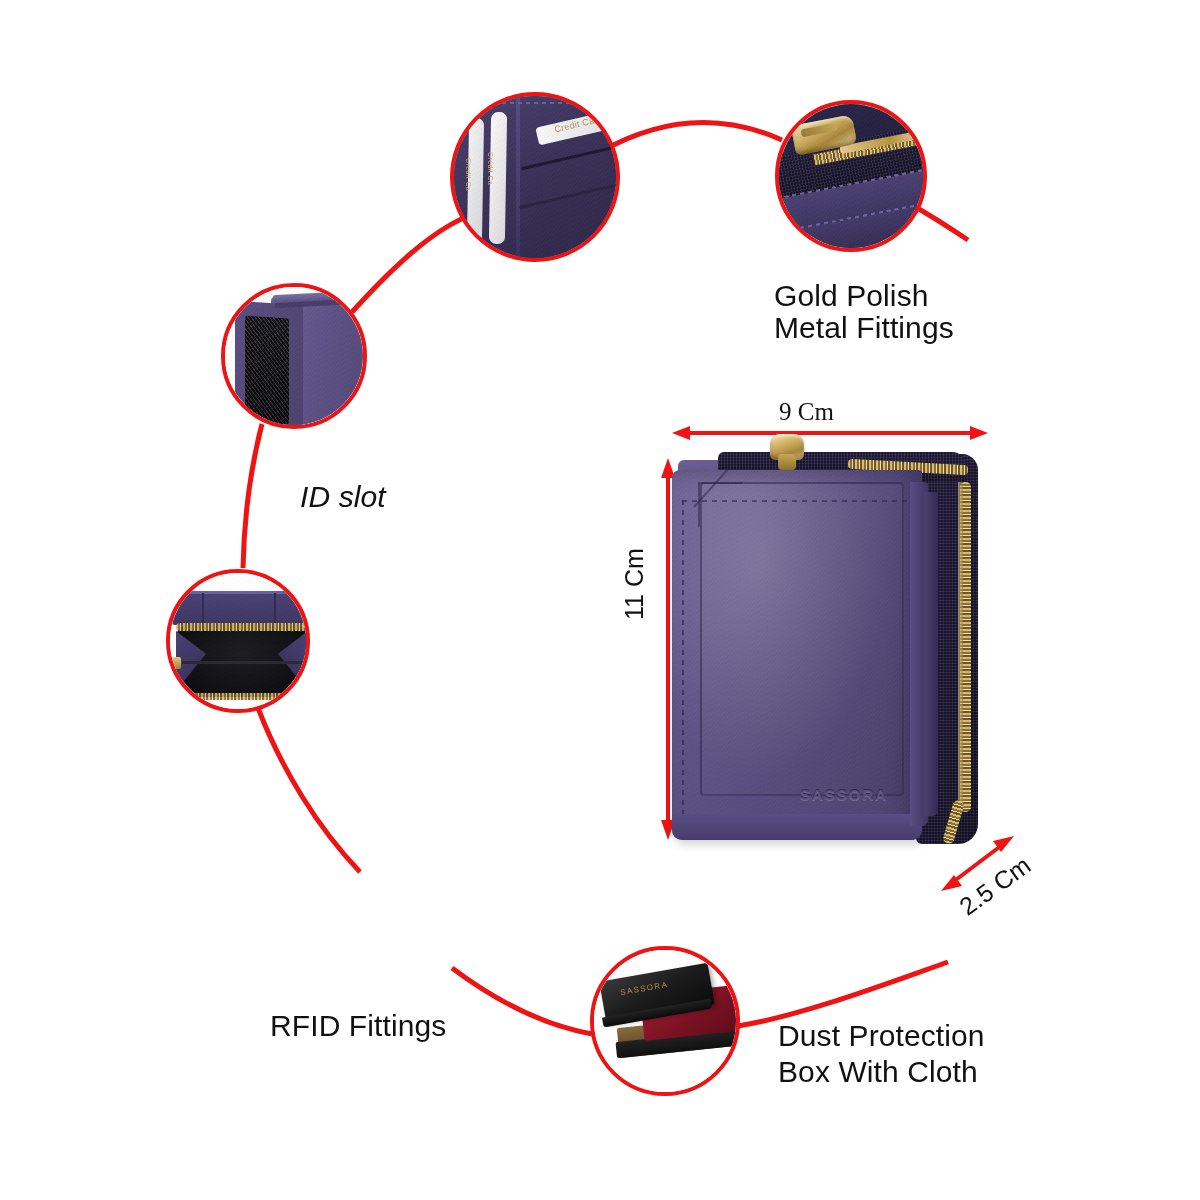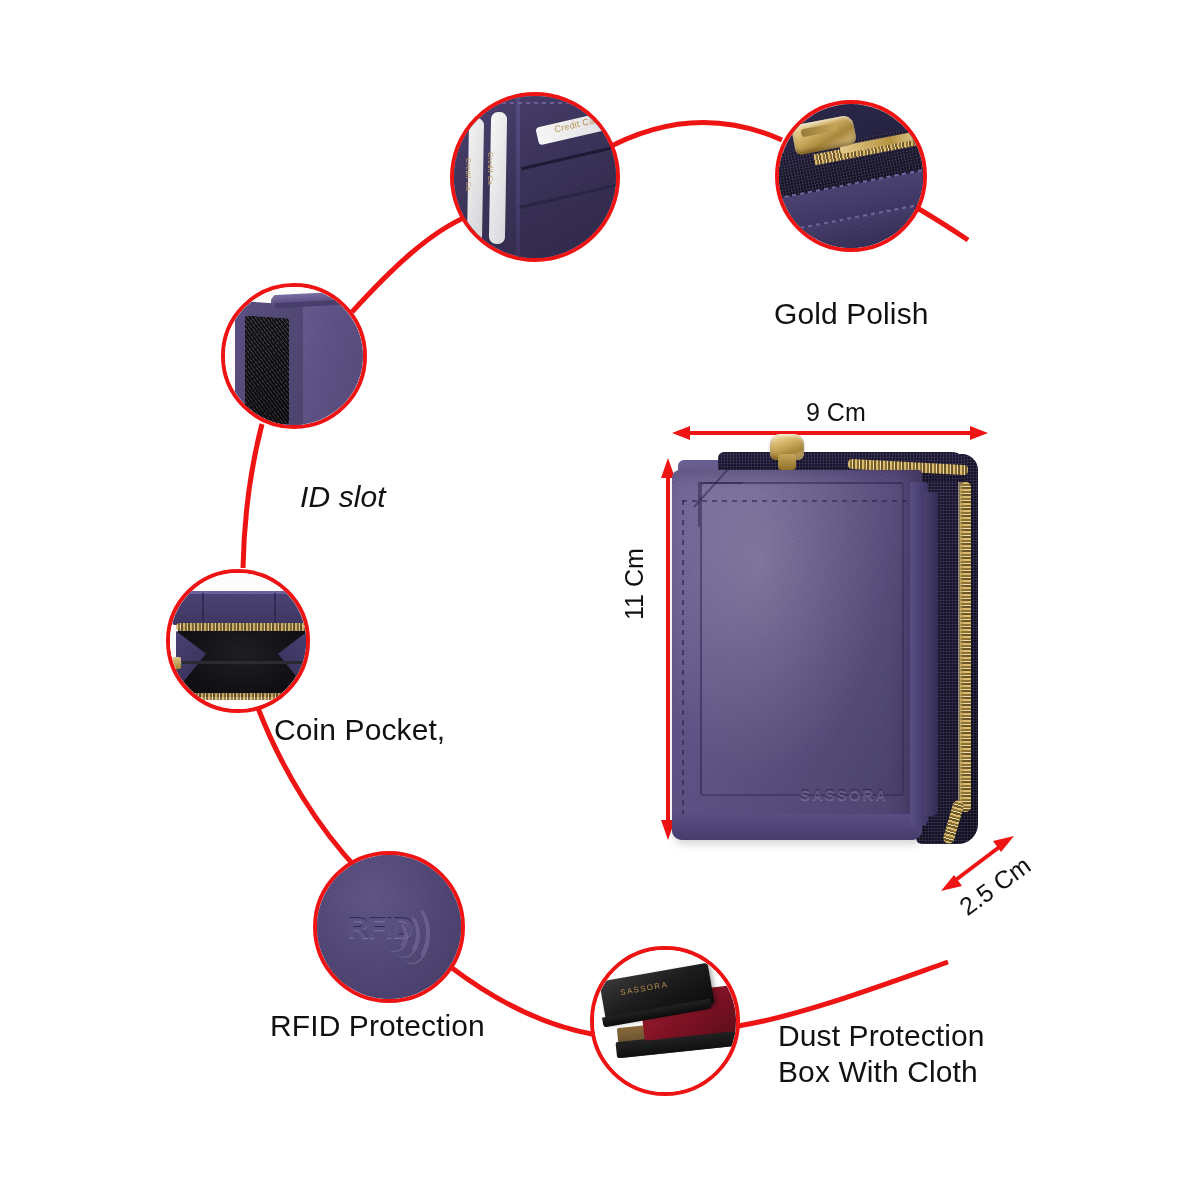--- a/index.html
+++ b/index.html
@@ -130,21 +130,22 @@
                   background:linear-gradient(180deg,#4a4173,#3b3460);"></div>
       <div style="position:absolute;left:-12px;top:76px;width:200px;height:2px;transform:rotate(-11deg);
                   background:repeating-linear-gradient(90deg,#6e64a0 0 4px,transparent 4px 8px);"></div>
       <div style="position:absolute;left:-12px;top:112px;width:200px;height:34px;transform:rotate(-11deg);
                   background:linear-gradient(180deg,#433b69,#332c54);"></div>
       <div style="position:absolute;left:-12px;top:110px;width:200px;height:2px;transform:rotate(-11deg);
                   background:repeating-linear-gradient(90deg,#6e64a0 0 4px,transparent 4px 8px);"></div>
       <div class="grain"></div>
     </div>
   </div>
-  <div class="label" style="left:774px;top:278px;margin-top:18px;">Gold Polish</div>
+  <div class="label" style="left:774px;top:278px;">Gold Polish</div>
+  <div class="label" style="left:774px;top:310px;">Metal Fittings</div>
 
   <div class="callout" style="left:221px;top:283px;width:146px;height:146px;">
     <div class="photo">
       <div style="position:absolute;inset:0;background:#ffffff;"></div>
 
       <div style="position:absolute;left:46px;top:10px;width:92px;height:132px;
                   background:linear-gradient(105deg,#6d6195 0%,#5e5287 50%,#544978 100%);
                   border-radius:4px 6px 10px 4px;"></div>
 
       <div style="position:absolute;left:10px;top:16px;width:68px;height:128px;
@@ -190,46 +191,22 @@
                   background:linear-gradient(225deg,#4a4073,#342d55);
                   clip-path:polygon(100% 0,0 38%,100% 100%);"></div>
 
       <div style="position:absolute;left:12px;top:88px;width:120px;height:3px;background:#2a2a33;"></div>
 
       <div style="position:absolute;left:2px;top:84px;width:9px;height:12px;border-radius:2px;
                   background:linear-gradient(180deg,#e3c98c,#a5842f);"></div>
       <div class="grain" style="opacity:.2;"></div>
     </div>
   </div>
-  <div class="label" style="left:274px;top:712px;">Coin Pocket,</div>
-
-  <div class="callout" style="left:313px;top:851px;width:152px;height:152px;">
-    <div class="photo leather-purple">
-      <div style="position:absolute;inset:0;
-                  background:radial-gradient(ellipse at 38% 30%, #5f5588 0%, #4e4473 60%, #433a66 100%);"></div>
-
-      <div style="position:absolute;left:30px;top:56px;font-size:30px;font-weight:bold;
-                  letter-spacing:-1px;color:rgba(90,80,130,.95);
-                  text-shadow:0 1px 0 rgba(255,255,255,.22), 0 -1px 0 rgba(20,15,45,.55);">RFID</div>
-
-      <div style="position:absolute;left:76px;top:40px;width:64px;height:70px;">
-        <div style="position:absolute;left:0;top:8px;width:30px;height:54px;border:3px solid rgba(110,98,150,.9);
-                    border-left-color:transparent;border-top-color:transparent;border-bottom-color:transparent;
-                    border-radius:50%;box-shadow:1px 1px 0 rgba(255,255,255,.18);"></div>
-        <div style="position:absolute;left:-6px;top:16px;width:26px;height:40px;border:3px solid rgba(110,98,150,.85);
-                    border-left-color:transparent;border-top-color:transparent;border-bottom-color:transparent;
-                    border-radius:50%;box-shadow:1px 1px 0 rgba(255,255,255,.16);"></div>
-        <div style="position:absolute;left:-12px;top:24px;width:20px;height:26px;border:3px solid rgba(110,98,150,.8);
-                    border-left-color:transparent;border-top-color:transparent;border-bottom-color:transparent;
-                    border-radius:50%;box-shadow:1px 1px 0 rgba(255,255,255,.14);"></div>
-      </div>
-      <div class="grain" style="opacity:.28;"></div>
-    </div>
-  </div>
-  <div class="label" style="left:270px;top:1008px;">RFID Protection</div>
+
+  <div class="label" style="left:270px;top:1008px;">RFID Fittings</div>
 
   <div class="callout" style="left:590px;top:946px;width:150px;height:150px;">
     <div class="photo">
       <div style="position:absolute;inset:0;background:#ffffff;"></div>
 
       <div style="position:absolute;left:24px;top:72px;width:118px;height:30px;transform:rotate(-6deg);
                   background:linear-gradient(180deg,#8a6a3c,#4a3a22);border-radius:2px;"></div>
 
       <div style="position:absolute;left:22px;top:86px;width:120px;height:16px;transform:rotate(-6deg);
                   background:linear-gradient(180deg,#232323,#101010);border-radius:2px;"></div>
@@ -351,17 +328,17 @@
       <path d="M668,840 L661,820 L675,820 z" fill="#ee1414"></path>
     </g>
 
     <g>
       <line x1="949" y1="885" x2="1006" y2="842" stroke="#ee1414" stroke-width="4"></line>
       <path d="M941,891 L962,886 L954,875 z" fill="#ee1414"></path>
       <path d="M1014,836 L993,841 L1001,852 z" fill="#ee1414"></path>
     </g>
   </svg>
 
-  <div class="dim-label" style="left:806px;top:398px;">9 Cm</div>
+  <div class="dim-label" style="left:779px;top:398px;font-family:Liberation Serif, serif;">9 Cm</div>
   <div class="dim-label" style="left:620px;top:620px;transform:rotate(-90deg);transform-origin:left top;">11 Cm</div>
   <div class="dim-label" style="left:954px;top:898px;transform:rotate(-36deg);transform-origin:left top;">2.5 Cm</div>
 
 </div>
 
 </body></html>

